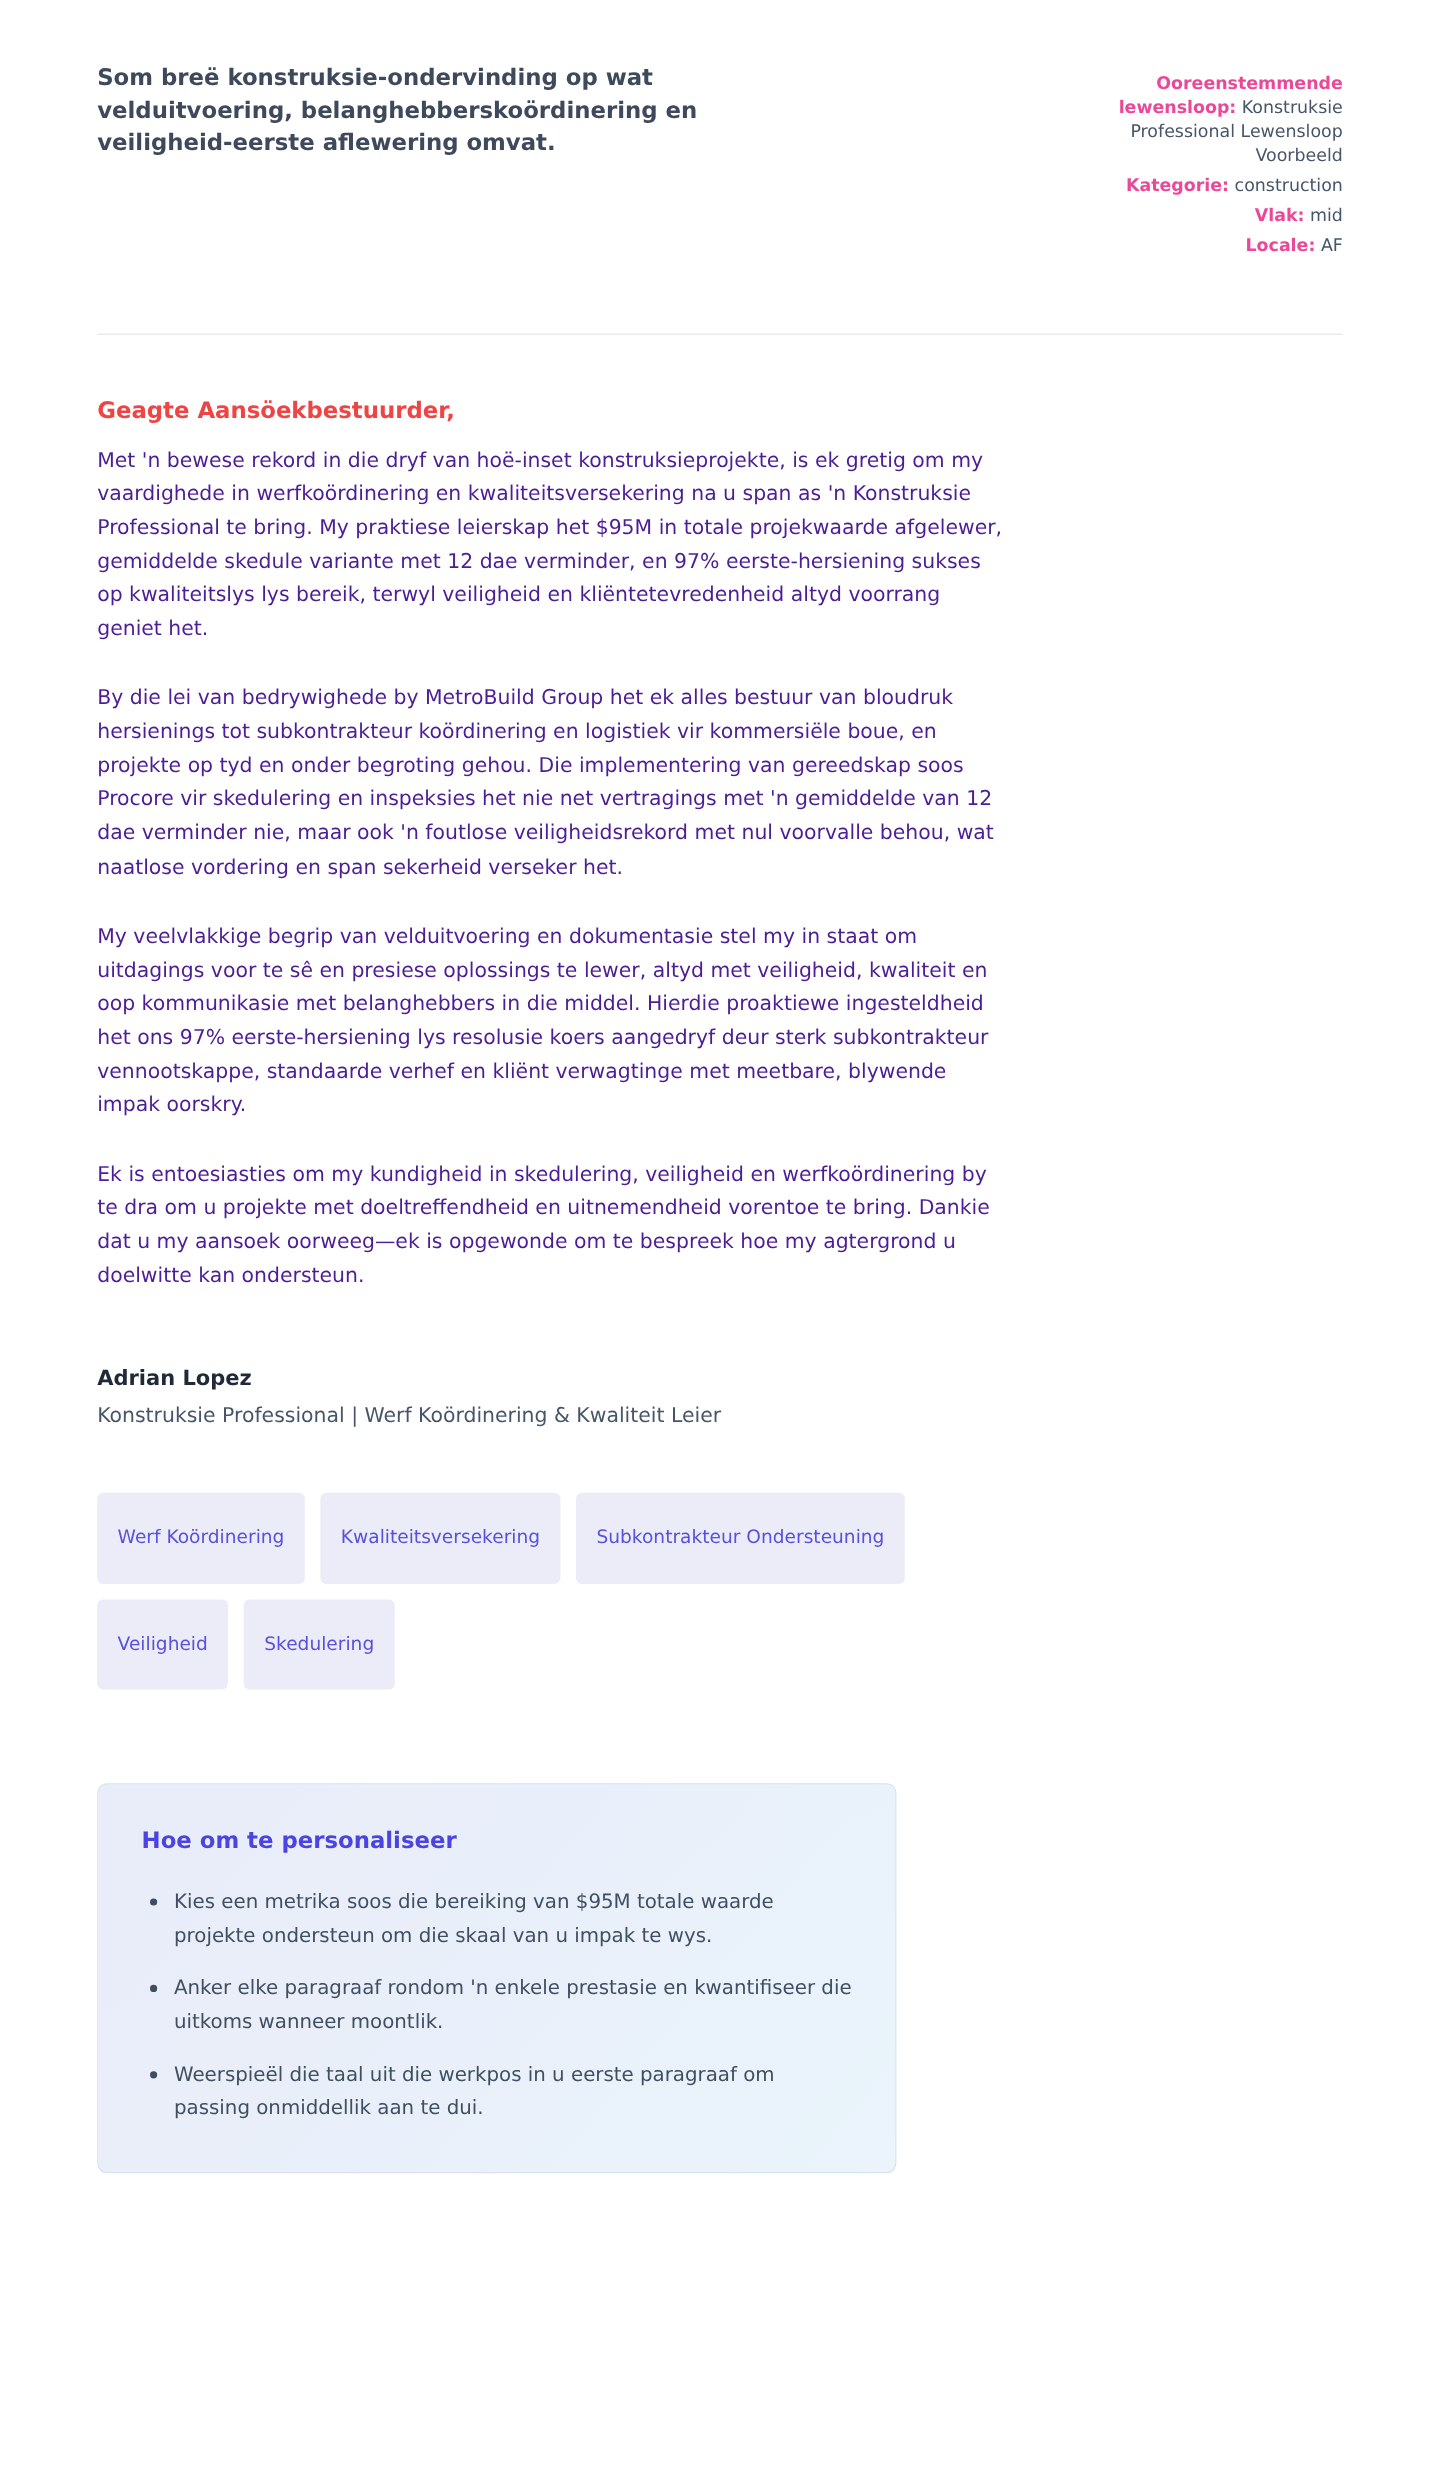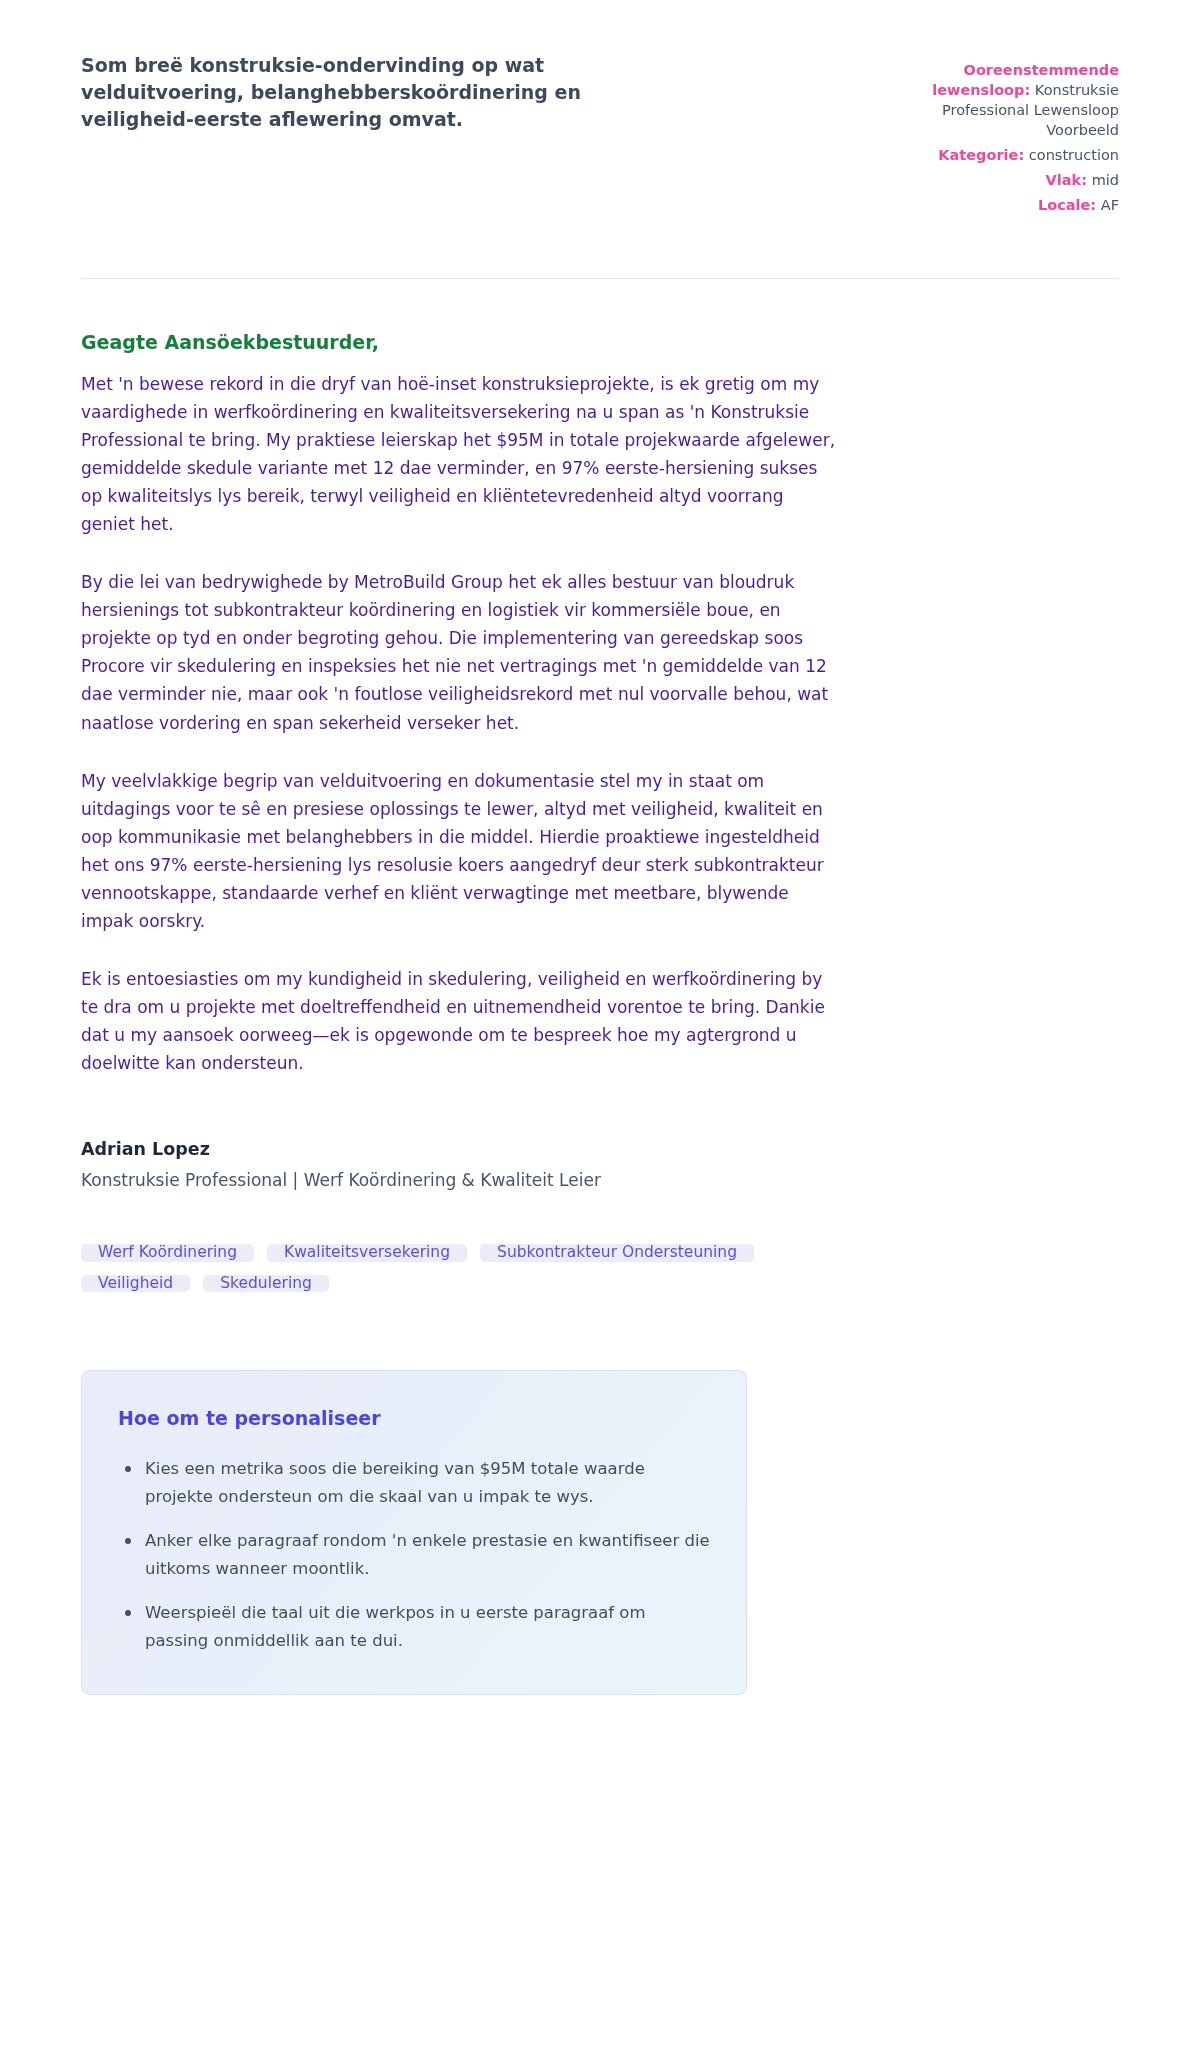--- a/index.html
+++ b/index.html
@@ -48,21 +48,21 @@
     border: none;
     border-top: 1px solid #e5e7eb;
     margin-top: 58px;
   }
 
   
   .greeting {
     margin-top: 52px;
     font-size: 19px;
     font-weight: bold;
-    color: #15803d;
+    color: #ef4444;
     margin-bottom: 17px;
   }
   .body-copy { width: 760px; }
   .body-copy p {
     font-size: 17px;
     line-height: 1.65;
     color: #4c1d95;
     margin-bottom: 30px;
   }
 
@@ -84,21 +84,21 @@
     width: 760px;
     display: flex;
     flex-wrap: wrap;
     gap: 13px;
   }
   .tag {
     background: #ebecf8;
     color: #5950db;
     font-size: 15.5px;
     line-height: 1;
-    padding: 1px 17px;
+    padding: 30px 17px;
     border-radius: 5px;
     white-space: nowrap;
   }
 
   
   .tips {
     margin-top: 78px;
     width: 666px;
     border: 1px solid #d9e2ef;
     border-radius: 8px;

